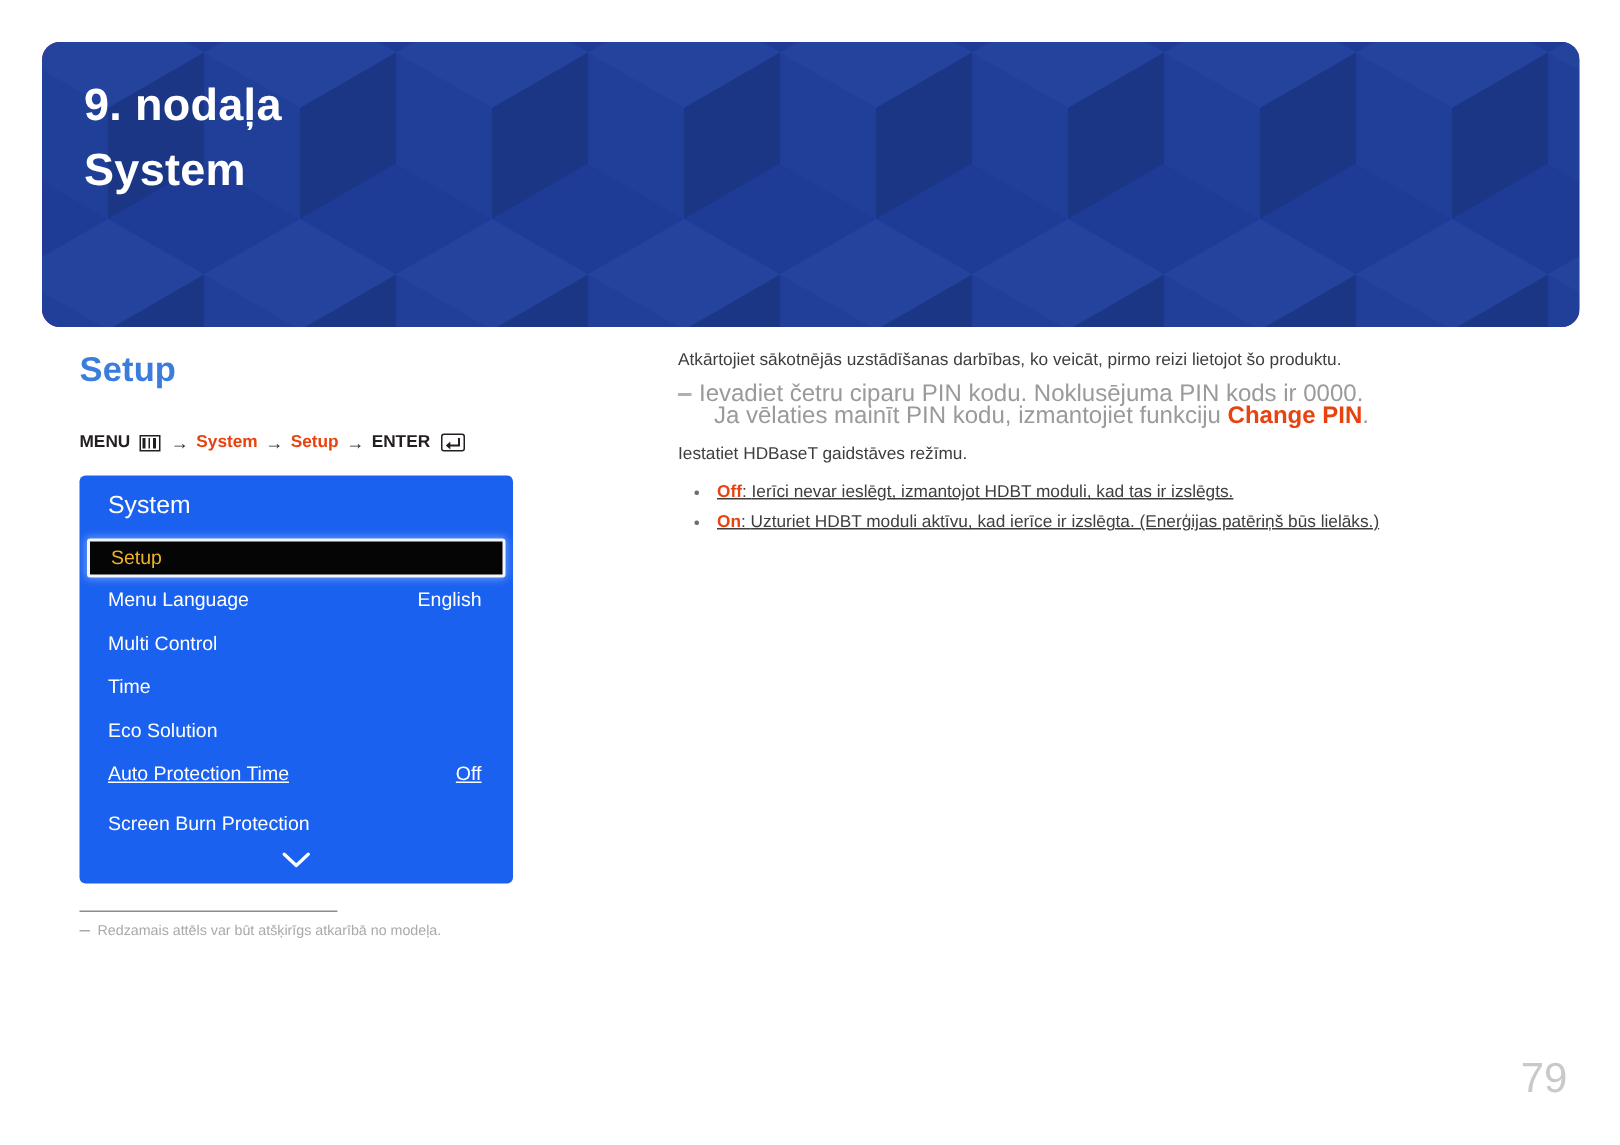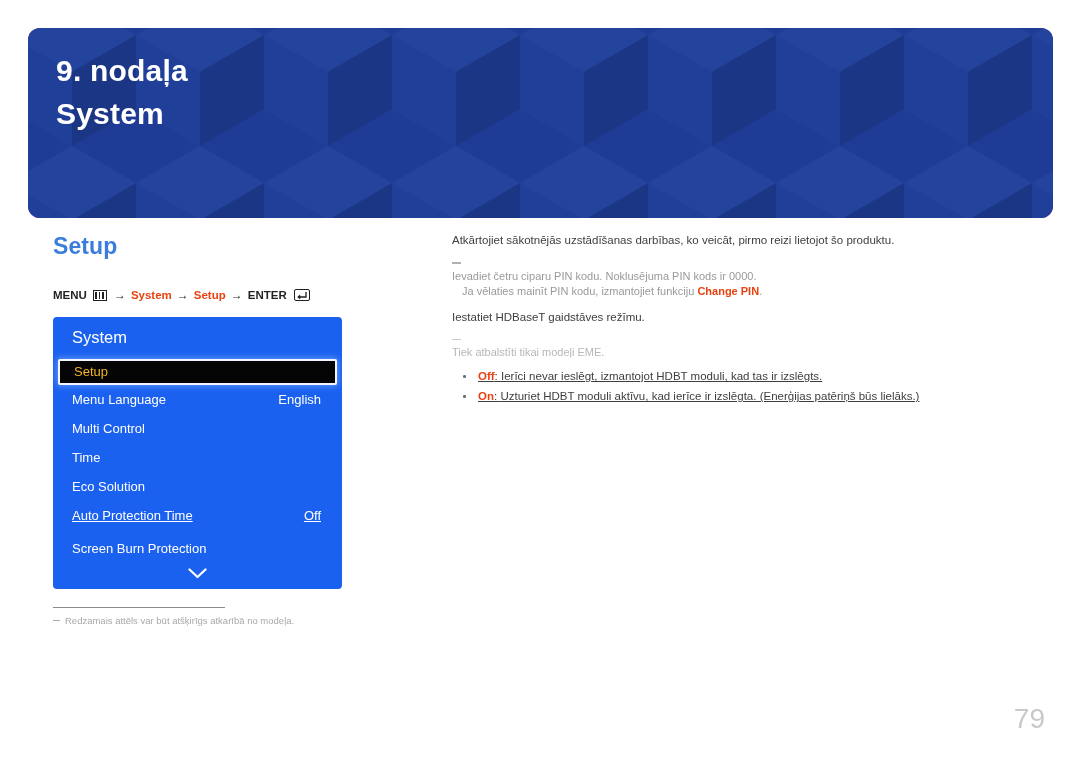--- a/index.html
+++ b/index.html
@@ -206,27 +206,26 @@
     top: 232px;
     width: 600px;
   }
   .body-para {
     font-size: 11.5px;
     color: #3e3e3e;
     line-height: 17px;
     margin: 0 0 6px 0;
   }
   .note {
-    font-size: 11px;
+    font-size: 16px;
     color: #9a9a9a;
     line-height: 15px;
     display: flex;
     gap: 5px;
     margin-bottom: 2px;
-    flex-direction: column;
   }
   .note .dash {
     display: inline-block;
     width: 9px;
     height: 1.6px;
     background: #b0b0b0;
     margin-top: 7px;
     flex: 0 0 auto;
   }
   .note .note-body { flex: 1; }
@@ -375,24 +374,20 @@
     <span class="note-body">
       <span>Ievadiet četru ciparu PIN kodu. Noklusējuma PIN kods ir 0000.</span>
       <span class="sub"><span>Ja vēlaties mainīt PIN kodu, izmantojiet funkciju </span><span class="accent">Change PIN</span><span>.</span></span>
     </span>
   </div>
 
   <div class="spacer-8"></div>
 
   <p class="body-para">Iestatiet HDBaseT gaidstāves režīmu.</p>
 
-  <div class="note light">
-    <span class="dash"></span>
-    <span class="note-body">Tiek atbalstīti tikai modeļi EME.</span>
-  </div>
 
   <ul class="bullets" id="option-bullets">
       <li><span class="opt">Off</span><span>: </span><span>Ierīci nevar ieslēgt, izmantojot HDBT moduli, kad tas ir izslēgts.</span></li>
       <li><span class="opt">On</span><span>: </span><span>Uzturiet HDBT moduli aktīvu, kad ierīce ir izslēgta. (Enerģijas patēriņš būs lielāks.)</span></li>
     </ul>
 
 </div>
 
 <div id="page-number">79</div>
 

